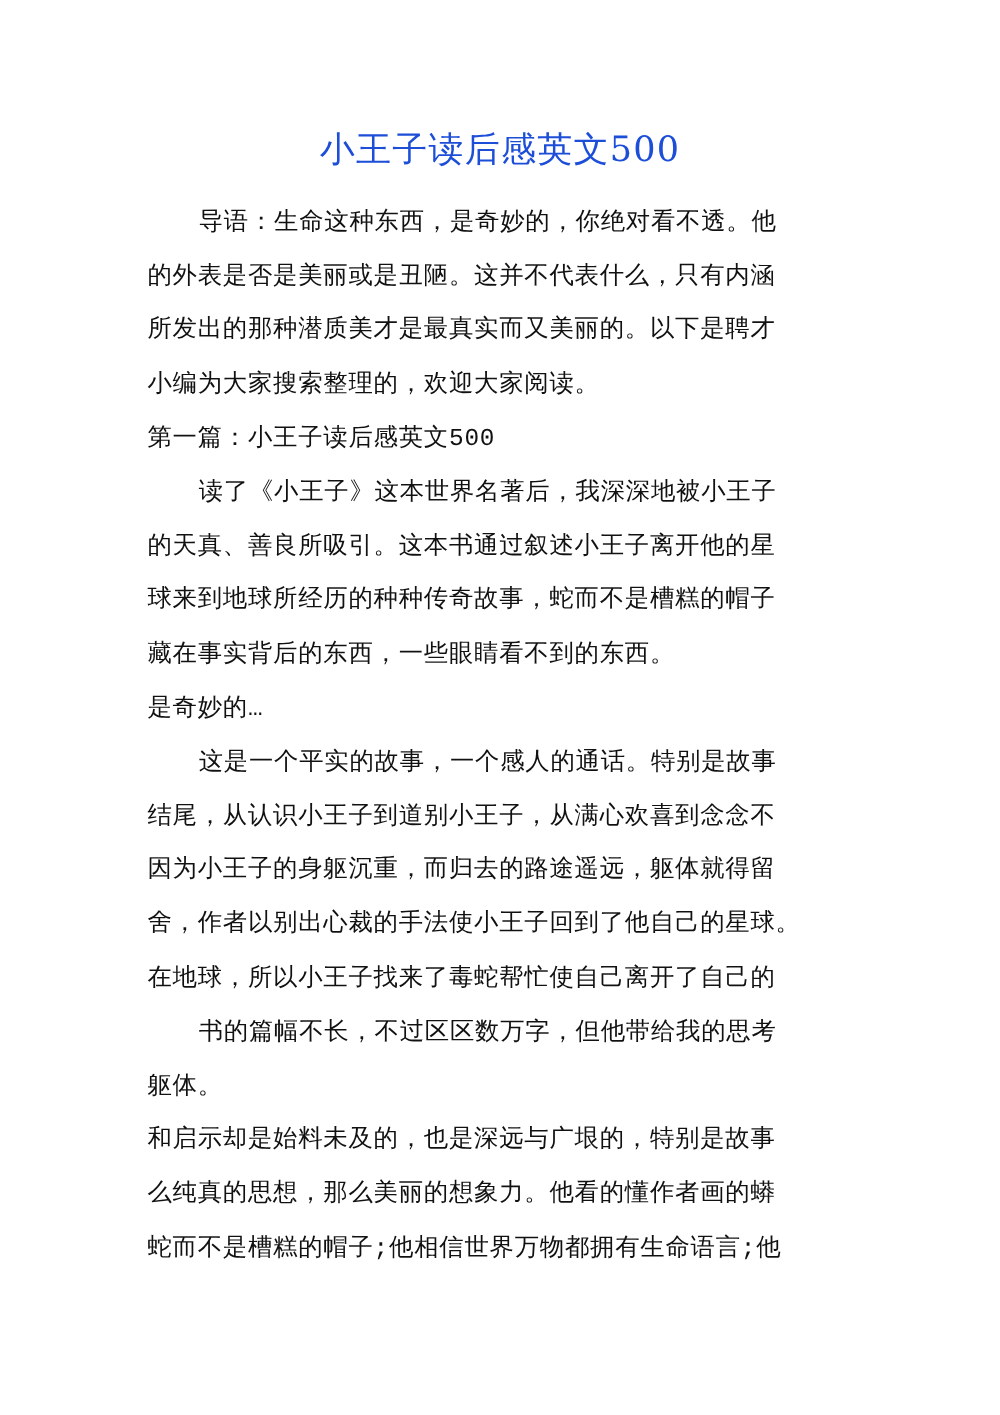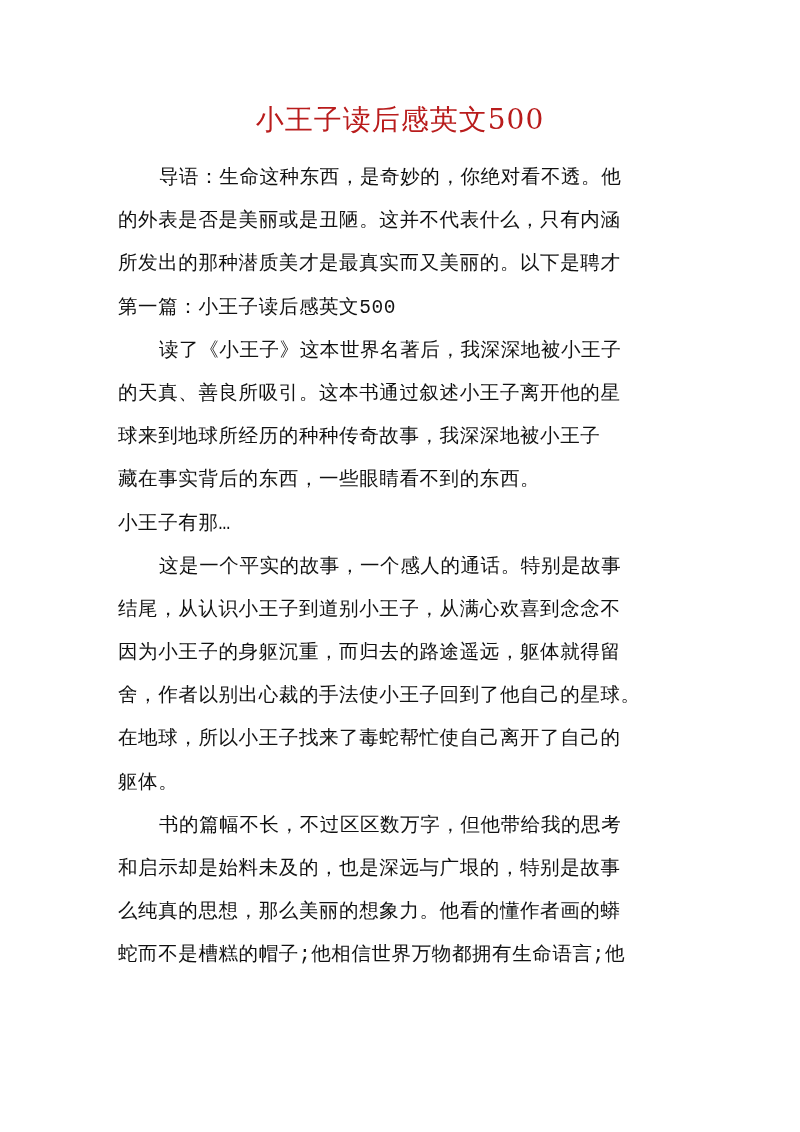--- a/index.html
+++ b/index.html
@@ -25,21 +25,21 @@
     }
     .title {
       position: absolute;
       left: 0;
       top: 98px;
       width: 800px;
       text-align: center;
       font-size: 28px;
       line-height: 44px;
       letter-spacing: 1px;
-      color: #b91c1c;
+      color: #1d4ed8;
     }
     .body-text {
       position: absolute;
       left: 118px;
       top: 157px;
       width: 548px;
       font-family: Liberation Mono, monospace;
     }
     .line {
       height: 43.2px;
@@ -56,30 +56,31 @@
 </head>
 <body>
 
 <div class="page">
   <div class="title">小王子读后感英文500</div>
 
   <div class="body-text">
     <div class="line indent">导语：生命这种东西，是奇妙的，你绝对看不透。他</div>
     <div class="line">的外表是否是美丽或是丑陋。这并不代表什么，只有内涵</div>
     <div class="line">所发出的那种潜质美才是最真实而又美丽的。以下是聘才</div>
+    <div class="line">小编为大家搜索整理的，欢迎大家阅读。</div>
     <div class="line">第一篇：小王子读后感英文500</div>
     <div class="line indent">读了《小王子》这本世界名著后，我深深地被小王子</div>
     <div class="line">的天真、善良所吸引。这本书通过叙述小王子离开他的星</div>
-    <div class="line">球来到地球所经历的种种传奇故事，我深深地被小王子</div>
+    <div class="line">球来到地球所经历的种种传奇故事，蛇而不是槽糕的帽子</div>
     <div class="line">藏在事实背后的东西，一些眼睛看不到的东西。</div>
-    <div class="line">小王子有那…</div>
+    <div class="line">是奇妙的…</div>
     <div class="line indent">这是一个平实的故事，一个感人的通话。特别是故事</div>
     <div class="line">结尾，从认识小王子到道别小王子，从满心欢喜到念念不</div>
     <div class="line">因为小王子的身躯沉重，而归去的路途遥远，躯体就得留</div>
     <div class="line">舍，作者以别出心裁的手法使小王子回到了他自己的星球。</div>
     <div class="line">在地球，所以小王子找来了毒蛇帮忙使自己离开了自己的</div>
+    <div class="line indent">书的篇幅不长，不过区区数万字，但他带给我的思考</div>
     <div class="line">躯体。</div>
-    <div class="line indent">书的篇幅不长，不过区区数万字，但他带给我的思考</div>
     <div class="line">和启示却是始料未及的，也是深远与广垠的，特别是故事</div>
     <div class="line">么纯真的思想，那么美丽的想象力。他看的懂作者画的蟒</div>
     <div class="line">蛇而不是槽糕的帽子;他相信世界万物都拥有生命语言;他</div>
   </div>
 </div>
 
 </body></html>

